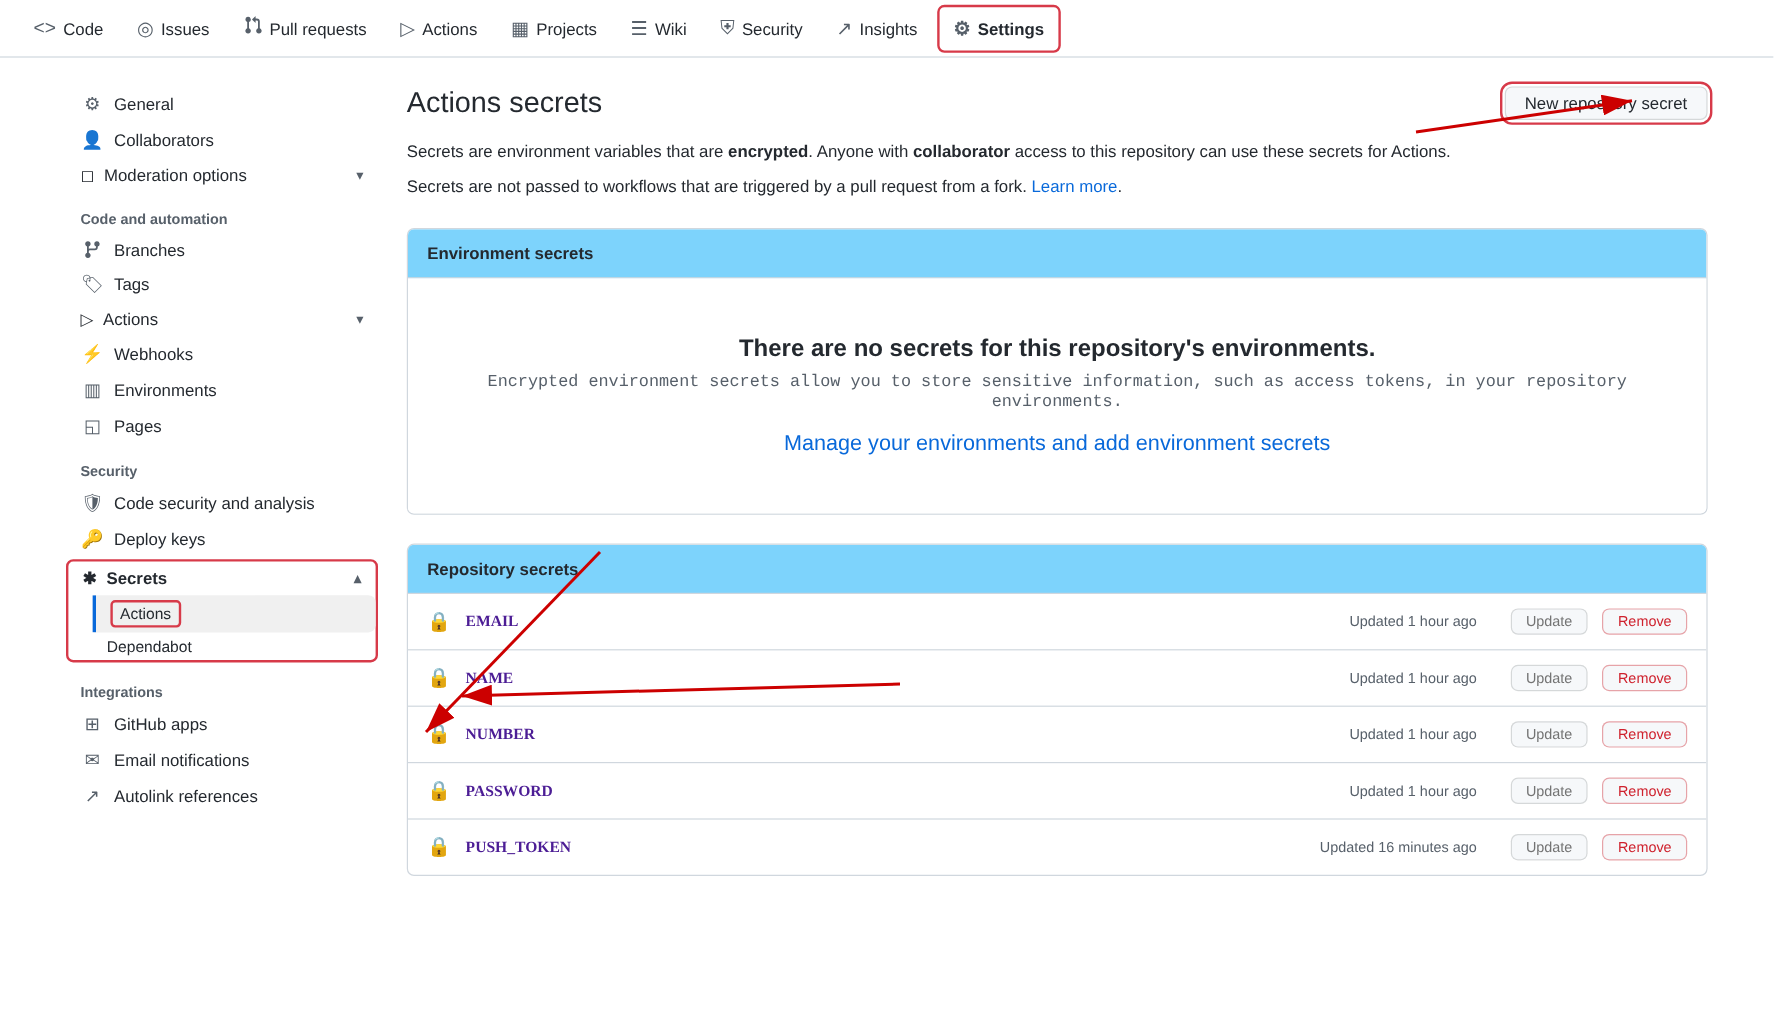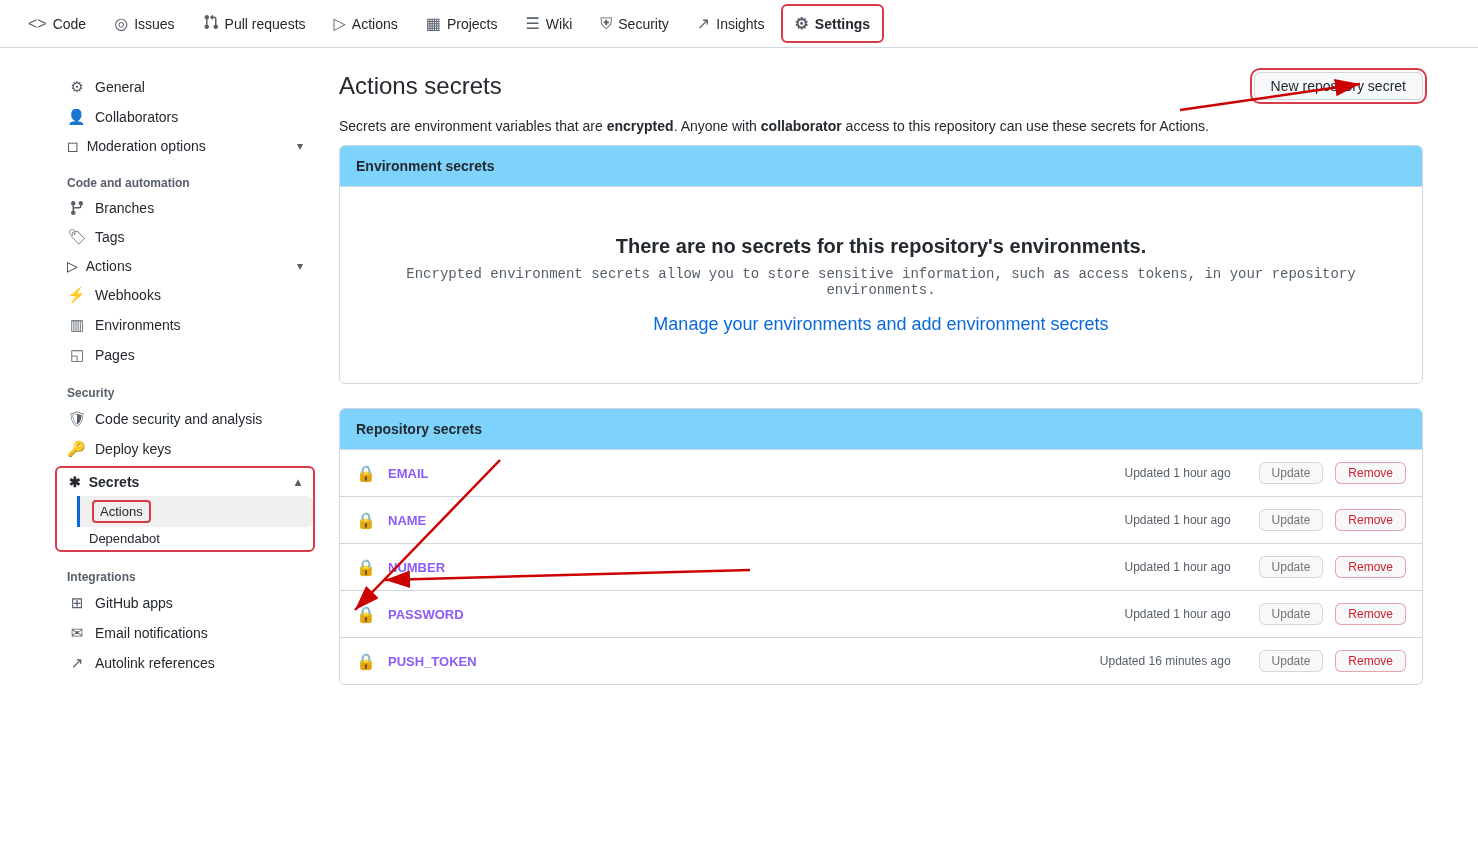--- a/index.html
+++ b/index.html
@@ -201,22 +201,23 @@
       align-items: center;
       padding: 12px 16px;
       border-bottom: 1px solid #d0d7de;
       gap: 12px;
     }
     .secret-row:last-child { border-bottom: none; }
     .lock-icon { color: #1a7f37; font-size: 16px; min-width: 20px; }
     .secret-name {
       font-weight: 600;
       font-size: 13px;
-      color: #8b5cf6;
+      color: #4c1d95;
       flex: 1;
+      font-family: Liberation Serif, serif;
     }
     .secret-updated {
       color: #57606a;
       font-size: 12px;
       margin-right: 16px;
       white-space: nowrap;
     }
     .btn-sm {
       border: 1px solid rgba(27,31,36,0.15);
       border-radius: 6px;
@@ -398,20 +399,23 @@
   </aside>
 
   <main class="main">
     <div class="page-header">
       <h1 class="page-title">Actions secrets</h1>
       <button class="btn-primary">New repository secret</button>
     </div>
 
     <p class="description">
       Secrets are environment variables that are <strong>encrypted</strong>. Anyone with <strong>collaborator</strong> access to this repository can use these secrets for Actions.
+    </p>
+    <p class="description-note">
+      Secrets are not passed to workflows that are triggered by a pull request from a fork. <a>Learn more</a>.
     </p>
 
     <div class="section">
       <div class="section-header">Environment secrets</div>
       <div class="empty-state">
         <div class="empty-state-title">There are no secrets for this repository's environments.</div>
         <div class="empty-state-desc">Encrypted environment secrets allow you to store sensitive information, such as access tokens, in your repository environments.</div>
         <a class="empty-state-link">Manage your environments and add environment secrets</a>
       </div>
     </div>

